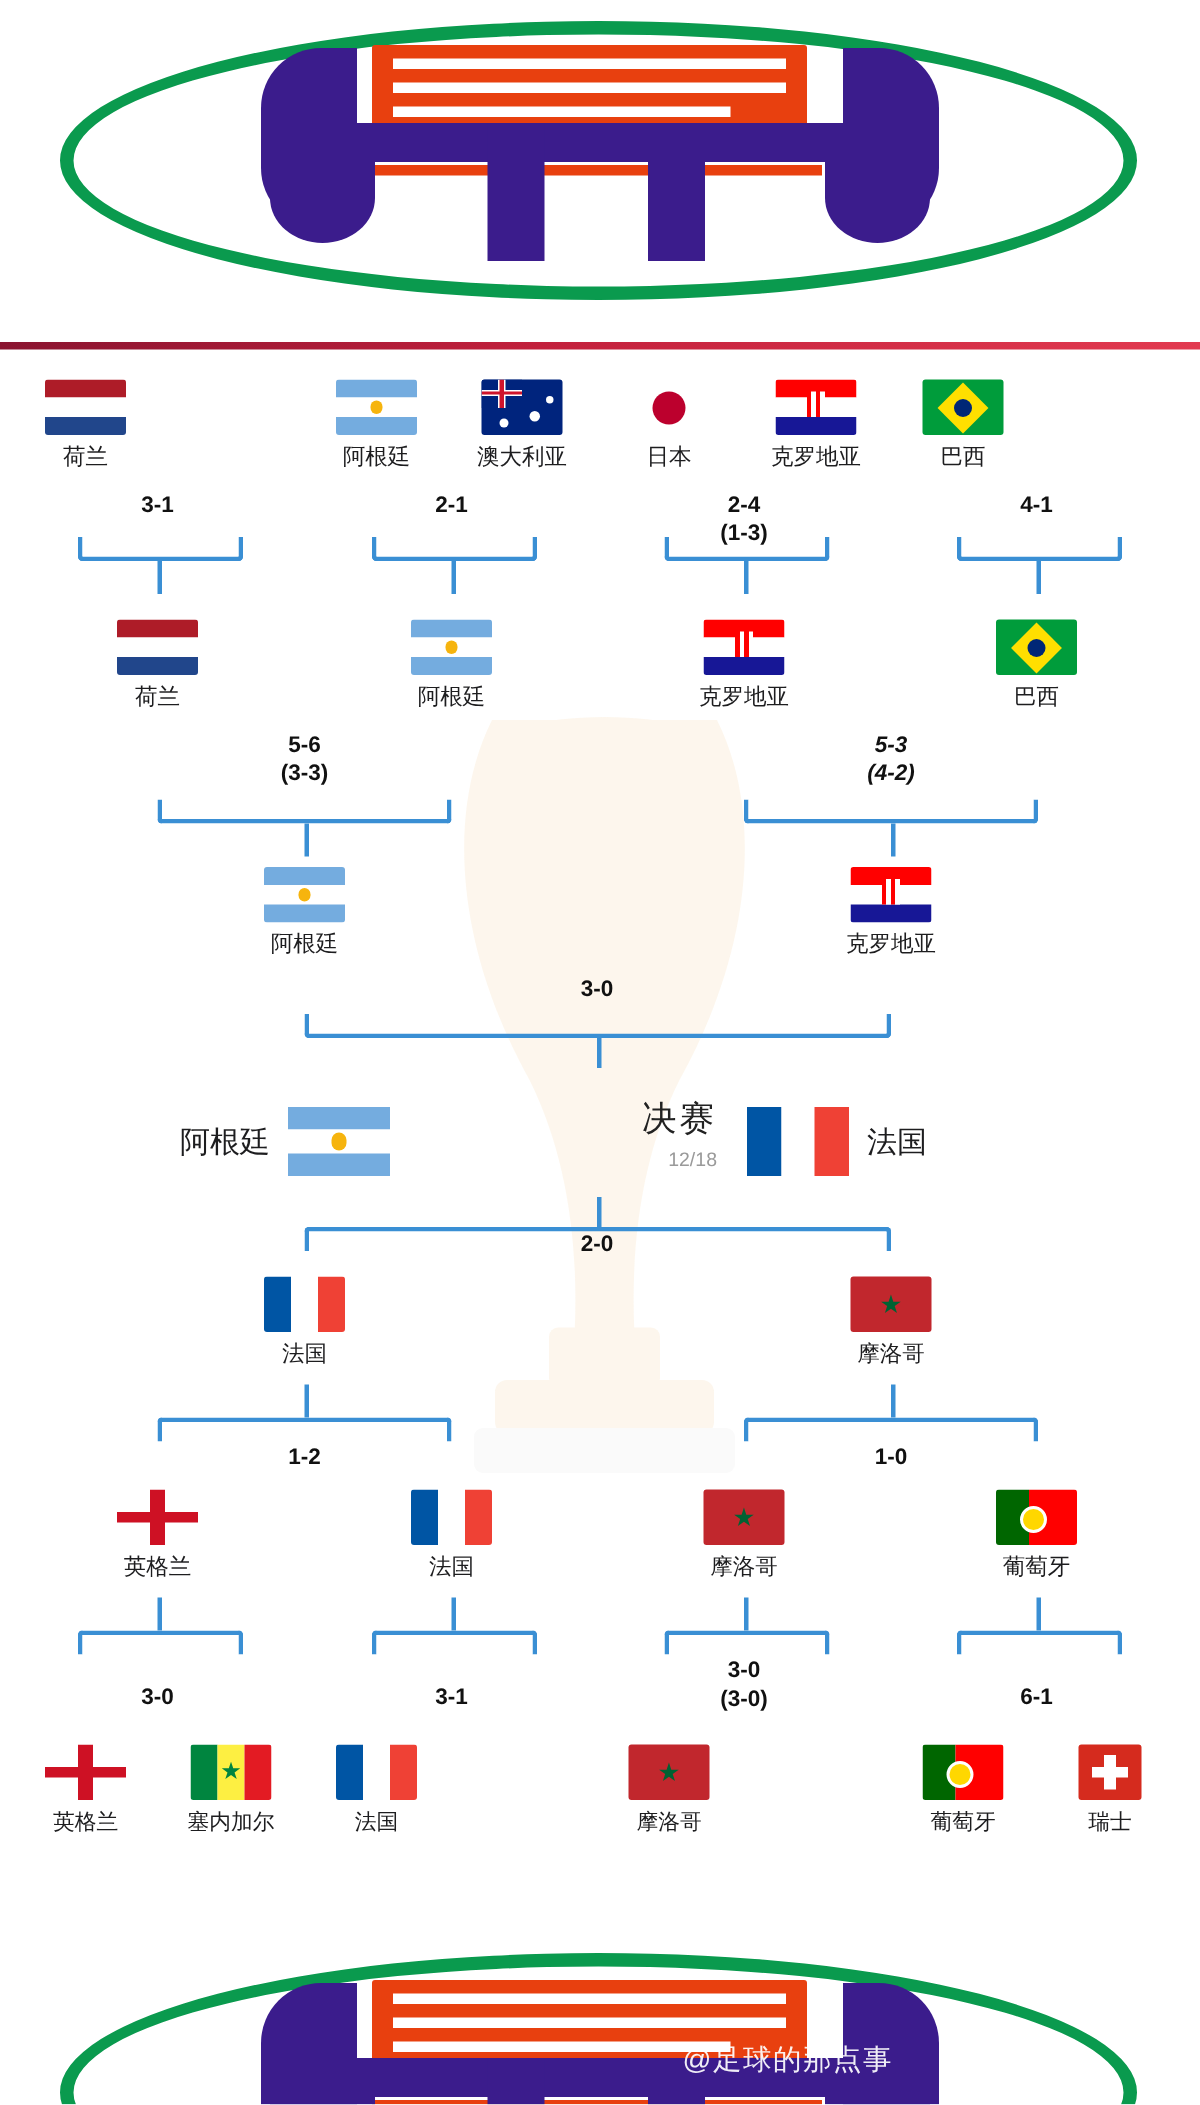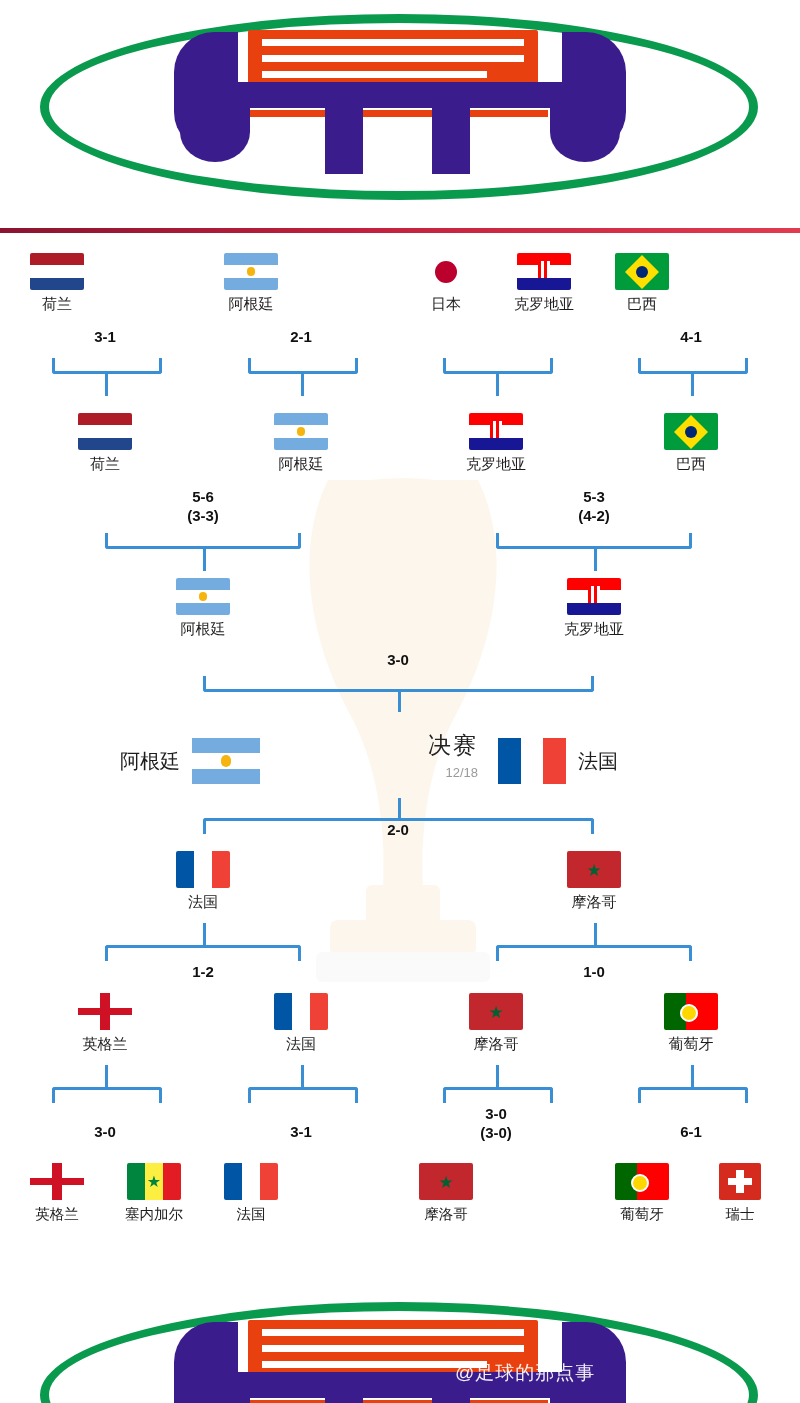--- a/index.html
+++ b/index.html
@@ -280,20 +280,33 @@
     <div class="team" style="left:251px; top:20px;">
       <span class="flag fl" style="width:54px;height:37px;">
         <span class="bar-h" style="top:0;height:33.3%;background:#74ACDF;"></span>
         <span class="bar-h" style="top:33.3%;height:33.4%;background:#ffffff;"></span>
         <span class="bar-h" style="top:66.7%;height:33.3%;background:#74ACDF;"></span>
         <span style="position:absolute;left:42%;top:38%;width:16%;height:24%;border-radius:50%;background:#F6B40E;"></span>
       </span>
       <span class="name">阿根廷</span>
     </div>
 
+    <div class="team" style="left:348px; top:20px;">
+      <span class="flag fl" style="width:54px;height:37px;background:#00247D;">
+        <span style="position:absolute;left:0;top:0;width:50%;height:50%;background:#00247D;"></span>
+        <span style="position:absolute;left:0;top:20%;width:50%;height:10%;background:#fff;"></span>
+        <span style="position:absolute;left:20%;top:0;width:10%;height:50%;background:#fff;"></span>
+        <span style="position:absolute;left:0;top:22%;width:50%;height:6%;background:#CF142B;"></span>
+        <span style="position:absolute;left:22%;top:0;width:6%;height:50%;background:#CF142B;"></span>
+        <span style="position:absolute;left:60%;top:58%;width:7px;height:7px;background:#fff;border-radius:50%;"></span>
+        <span style="position:absolute;left:22%;top:70%;width:6px;height:6px;background:#fff;border-radius:50%;"></span>
+        <span style="position:absolute;left:80%;top:30%;width:5px;height:5px;background:#fff;border-radius:50%;"></span>
+      </span>
+      <span class="name">澳大利亚</span>
+    </div>
 
     <div class="team" style="left:446px; top:20px;">
       <span class="flag fl" style="width:54px;height:37px;background:#ffffff;">
         <span style="position:absolute;left:50%;top:50%;transform:translate(-50%,-50%);width:22px;height:22px;border-radius:50%;background:#BC002D;"></span>
       </span>
       <span class="name">日本</span>
     </div>
 
     <div class="team" style="left:544px; top:20px;">
       <span class="flag fl" style="width:54px;height:37px;">
@@ -313,20 +326,24 @@
       <span class="name">巴西</span>
     </div>
 
 
     <div class="score" style="left:105px; top:95px;">
       <div>3-1</div>
     </div>
     <div class="score" style="left:301px; top:95px;text-align:center;">
       <div>2-1</div>
     </div>
+    <div class="score" style="left:496px; top:95px;">
+      <div>2-4</div>
+      <div class="pens">(1-3)</div>
+    </div>
     <div class="score" style="left:691px; top:95px;">
       <div>4-1</div>
     </div>
 
     <div class="conn down" style="left:52px; top:125px; width:110px; height:16px;"></div>
     <div class="stem" style="left:105px; top:141px; height:22px;"></div>
 
     <div class="conn down" style="left:248px; top:125px; width:110px; height:16px;"></div>
     <div class="stem" style="left:301px; top:141px; height:22px;"></div>
 
@@ -367,21 +384,21 @@
         <span style="position:absolute;left:50%;top:50%;transform:translate(-50%,-50%) rotate(45deg);width:24px;height:24px;background:#FFDF00;"></span>
         <span style="position:absolute;left:50%;top:50%;transform:translate(-50%,-50%);width:12px;height:12px;border-radius:50%;background:#002776;"></span>
       </span>
       <span class="name">巴西</span>
     </div>
 
     <div class="score" style="left:203px; top:255px;">
       <div>5-6</div>
       <div class="pens">(3-3)</div>
     </div>
-    <div class="score" style="left:594px; top:255px;">
+    <div class="score" style="left:594px; top:255px;font-style:italic;">
       <div>5-3</div>
       <div class="pens">(4-2)</div>
     </div>
 
     <div class="conn down" style="left:105px; top:300px; width:196px; height:16px;"></div>
     <div class="stem" style="left:203px; top:316px; height:22px;"></div>
 
     <div class="conn down" style="left:496px; top:300px; width:196px; height:16px;"></div>
     <div class="stem" style="left:594px; top:316px; height:22px;"></div>
 

